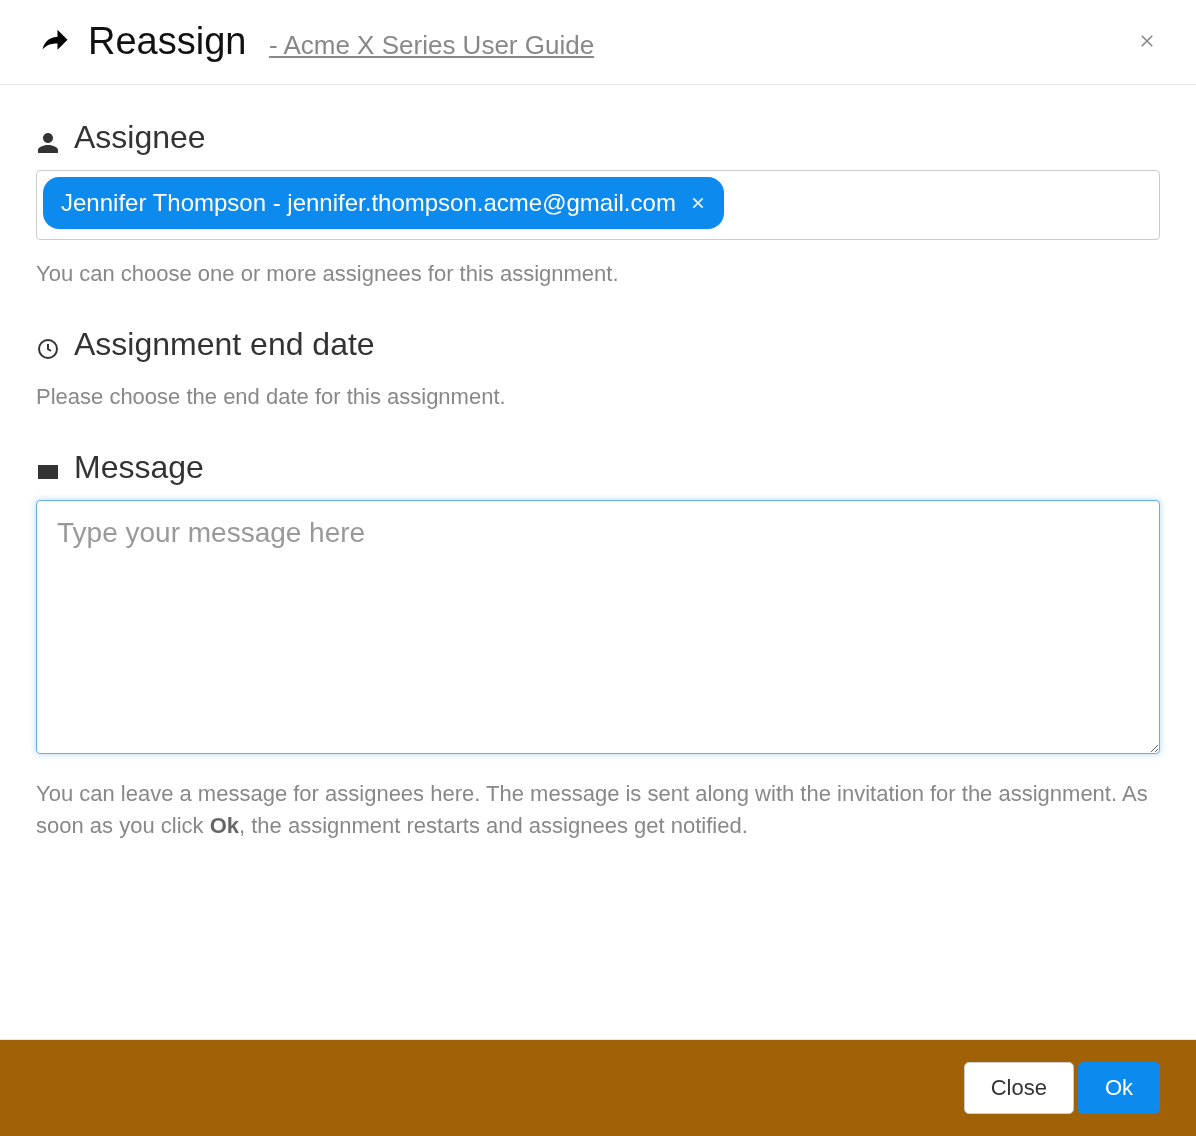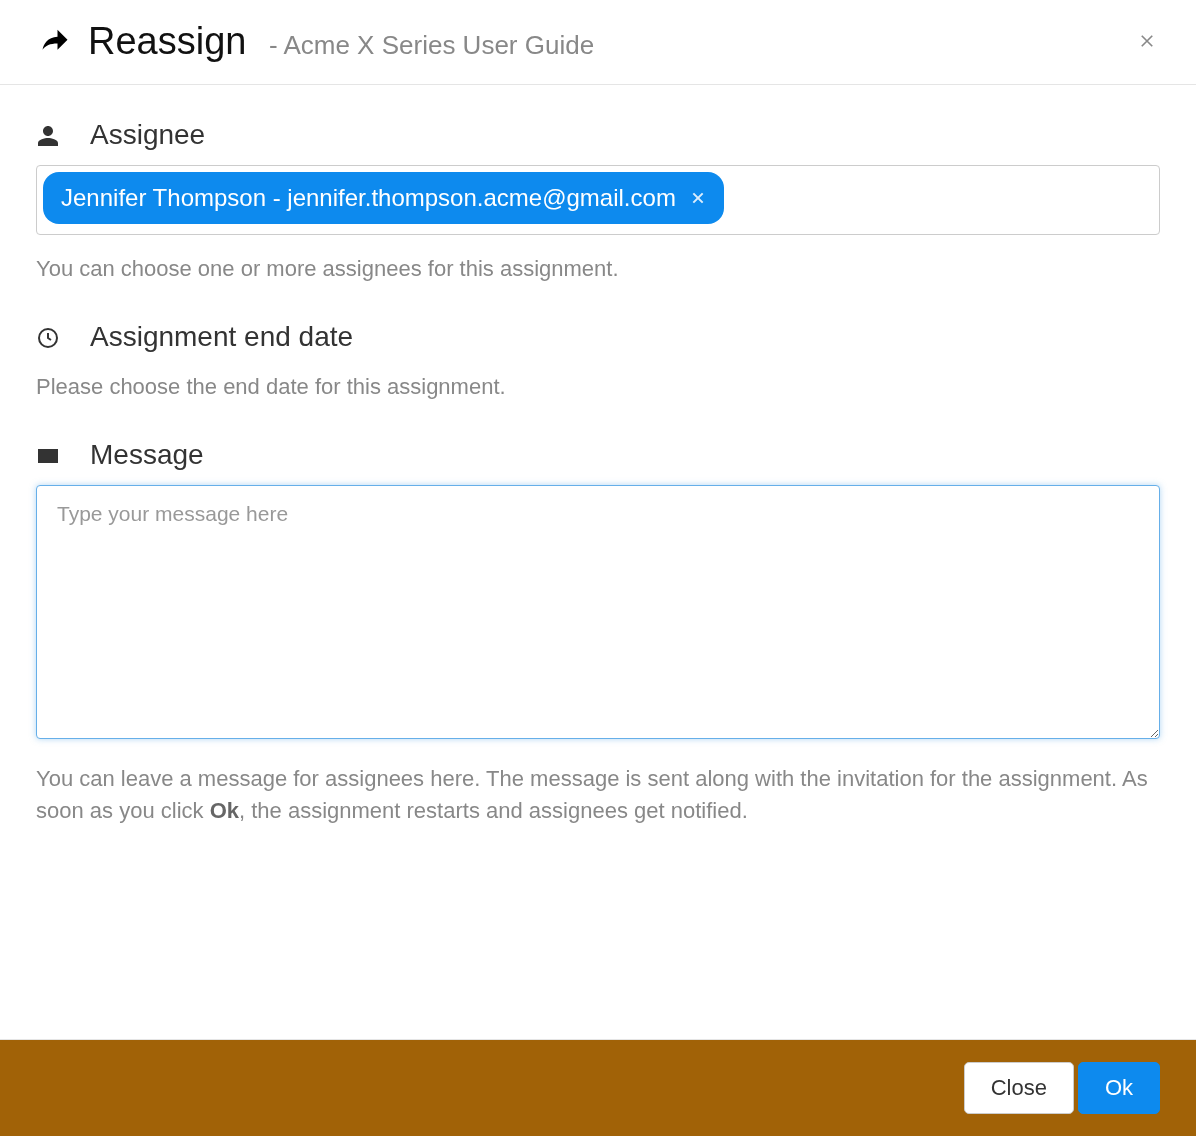--- a/index.html
+++ b/index.html
@@ -34,44 +34,44 @@
     font-weight: 300;
     margin: 0;
     color: #111;
     line-height: 1;
   }
   .modal-header .subtitle {
     font-size: 26px;
     font-weight: 300;
     color: #888;
     margin-left: 12px;
+    text-decoration: underline;
   }
   .modal-header .close-btn {
     margin-left: auto;
     background: none;
     border: none;
     font-size: 28px;
     color: #888;
     cursor: pointer;
     padding: 0 4px;
     line-height: 1;
   }
   .modal-body {
     flex: 1;
     padding: 34px 36px 0 36px;
     overflow: auto;
   }
   .section { margin-bottom: 36px; }
   .section-label {
     display: flex;
     align-items: center;
-    font-size: 28px;
+    font-size: 32px;
     color: #333;
     margin-bottom: 14px;
-    gap: 16px;
   }
   .section-label .label-icon {
     width: 24px; height: 24px;
     margin-right: 14px;
     color: #333;
     flex-shrink: 0;
   }
   .tag-input {
     border: 1px solid #ccc;
     border-radius: 4px;
@@ -132,21 +132,21 @@
     background: #fff;
   }
   .message-textarea {
     width: 100%;
     min-height: 254px;
     border: 1px solid #66afe9;
     outline: none;
     box-shadow: 0 0 6px rgba(102,175,233,.5);
     border-radius: 4px;
     padding: 16px 20px;
-    font-size: 21px;
+    font-size: 28px;
     font-family: inherit;
     color: #333;
     resize: vertical;
   }
   .message-textarea::placeholder { color: #999; }
   .modal-footer {
     background: #a16207;
     border-top: 1px solid #e5e5e5;
     padding: 22px 36px;
     display: flex;

